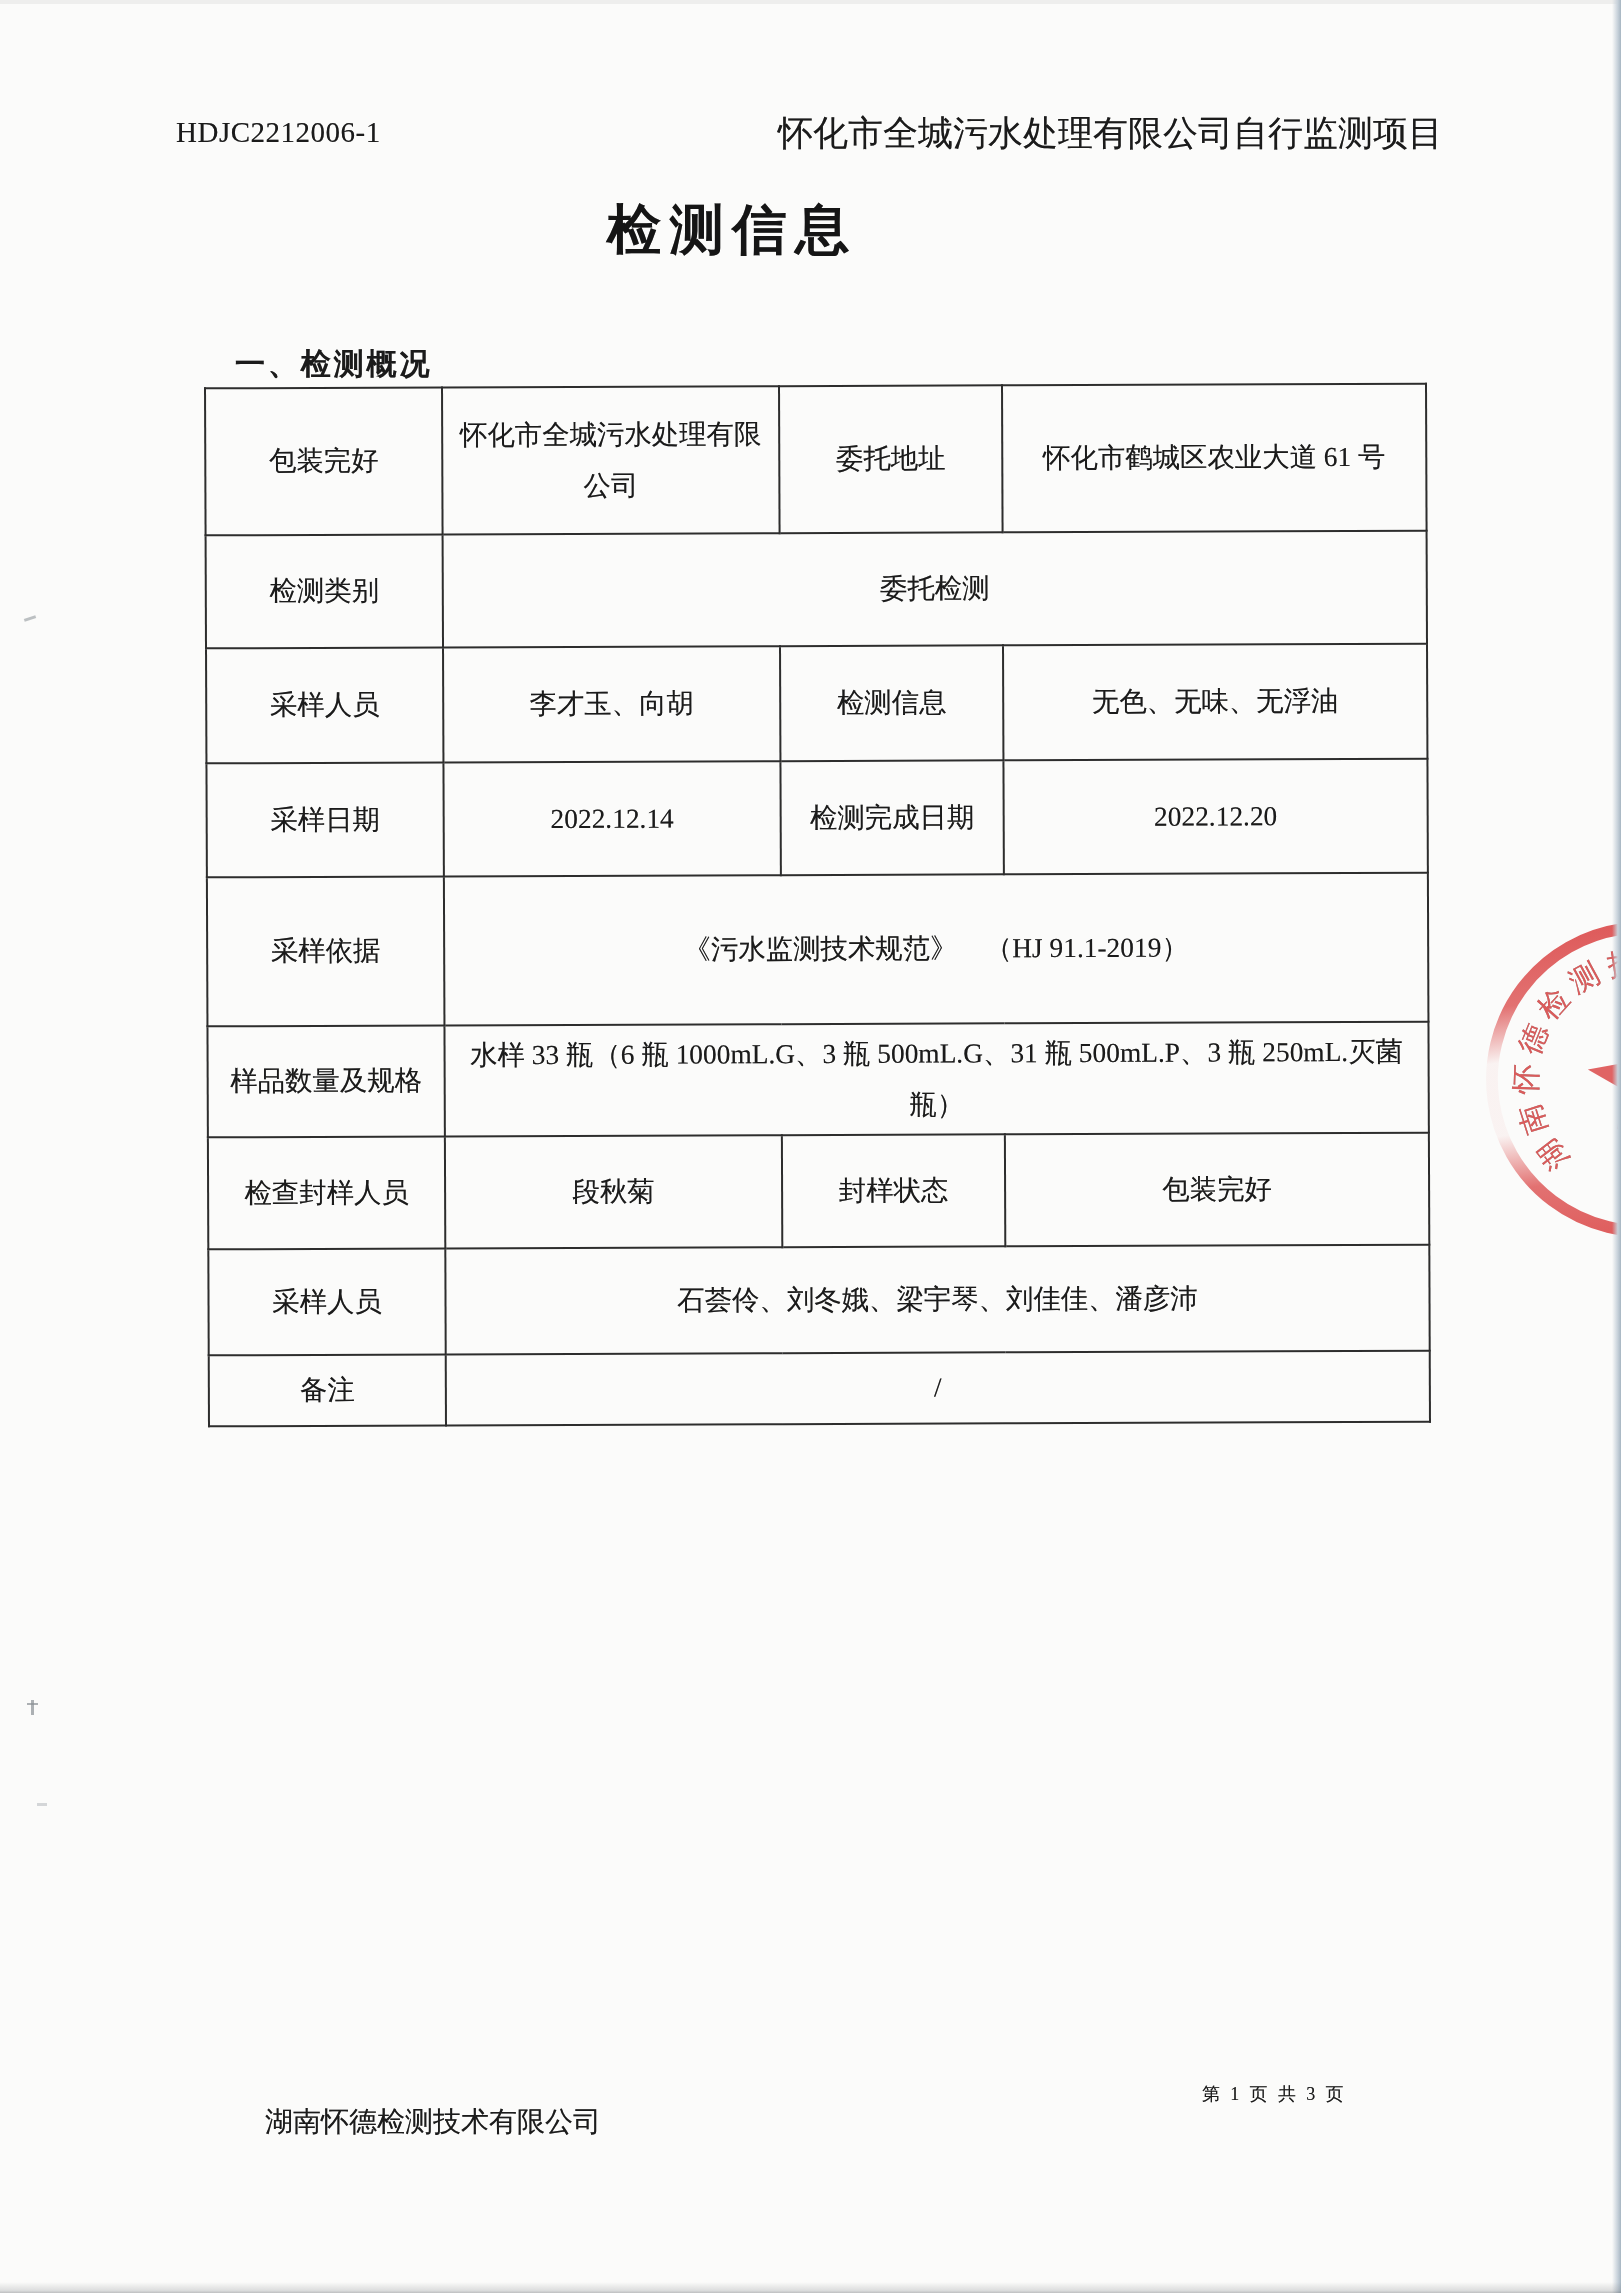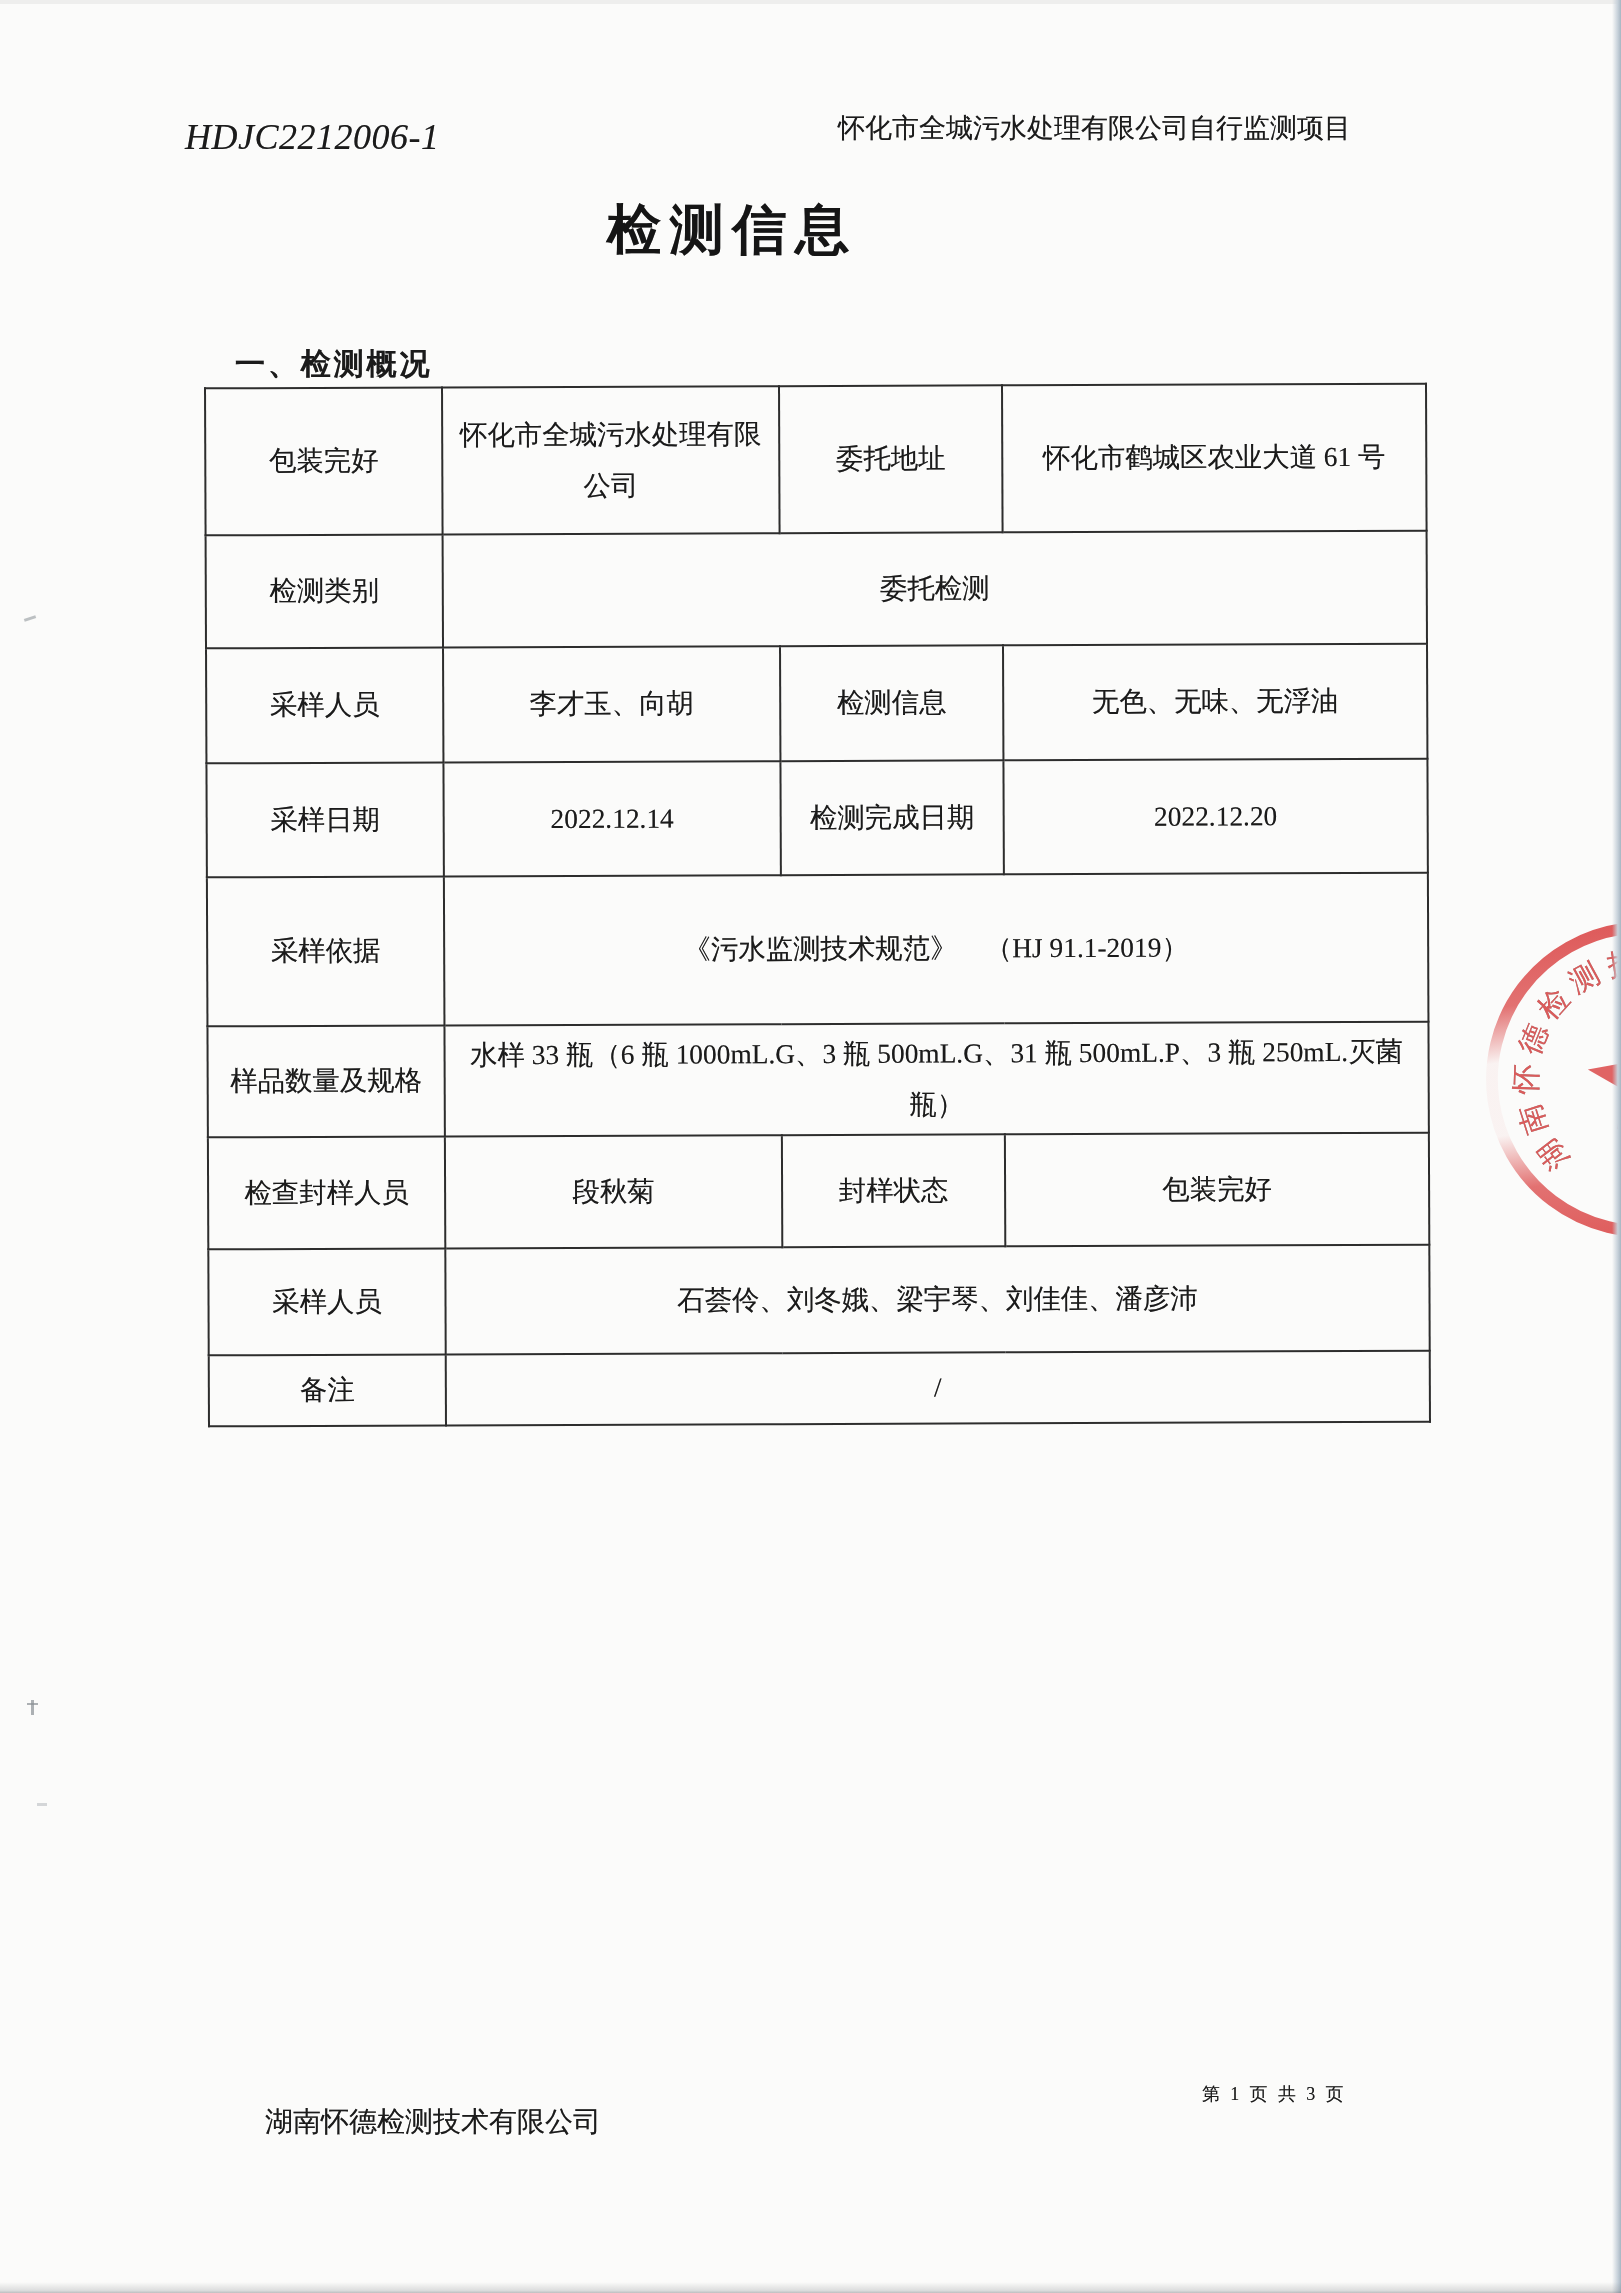--- a/index.html
+++ b/index.html
@@ -7,26 +7,26 @@
     position:relative;
     width:1621px;height:2294px;
     background:#fbfbfa;
     overflow:hidden;
     font-family:"Liberation Serif","DejaVu Serif",serif;
     color:#1b1b1b;
     text-shadow:0 0 0.5px rgba(40,40,40,.55);
   }
   
   .hdr-left{
-    position:absolute;left:185px;top:116px;
-    font-size:36px;letter-spacing:0.5px;white-space:nowrap;font-style:italic;
+    position:absolute;left:176px;top:116px;
+    font-size:29px;letter-spacing:0.5px;white-space:nowrap;
   }
   .hdr-right{
-    position:absolute;left:838px;top:110px;
-    font-size:27px;white-space:nowrap;
+    position:absolute;left:778px;top:110px;
+    font-size:35px;white-space:nowrap;
   }
   
   .doc-title{
     position:absolute;left:0;top:194px;width:1465px;margin:0;
     text-align:center;
     font-family:"Liberation Sans","DejaVu Sans",sans-serif;
     font-weight:900;font-size:54px;letter-spacing:8.8px;
     color:#151515;
   }
   .section-h{

